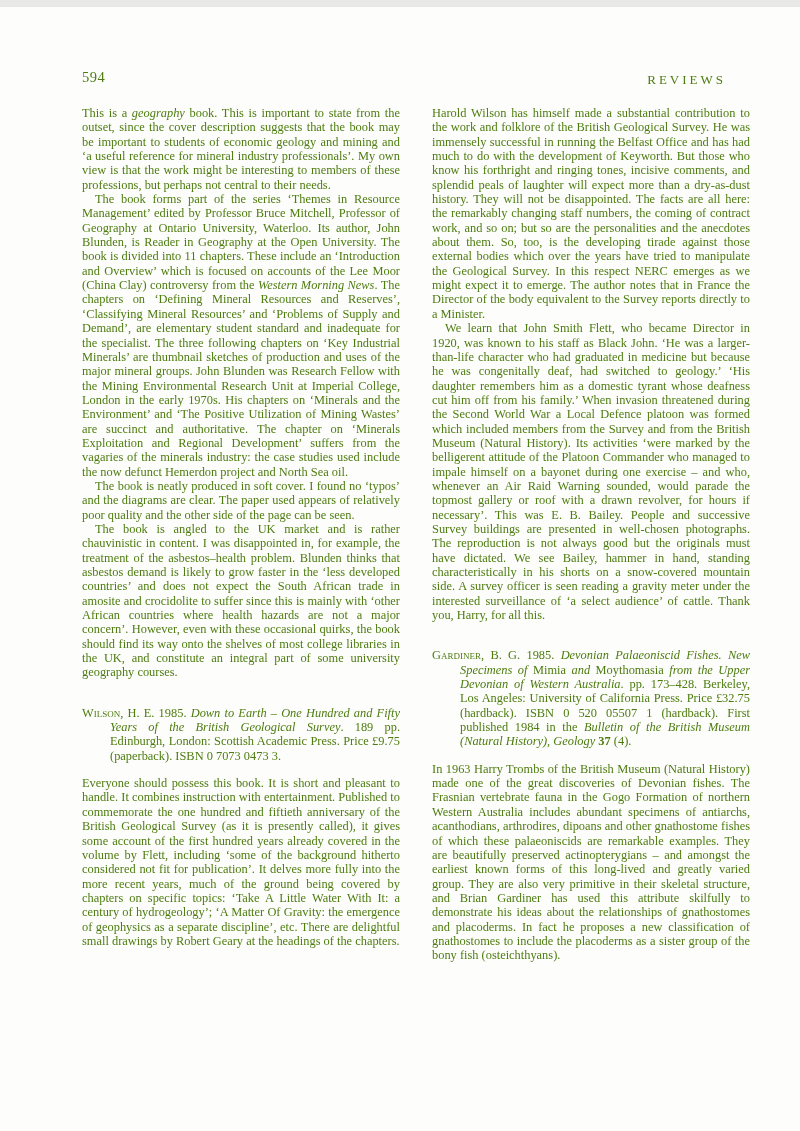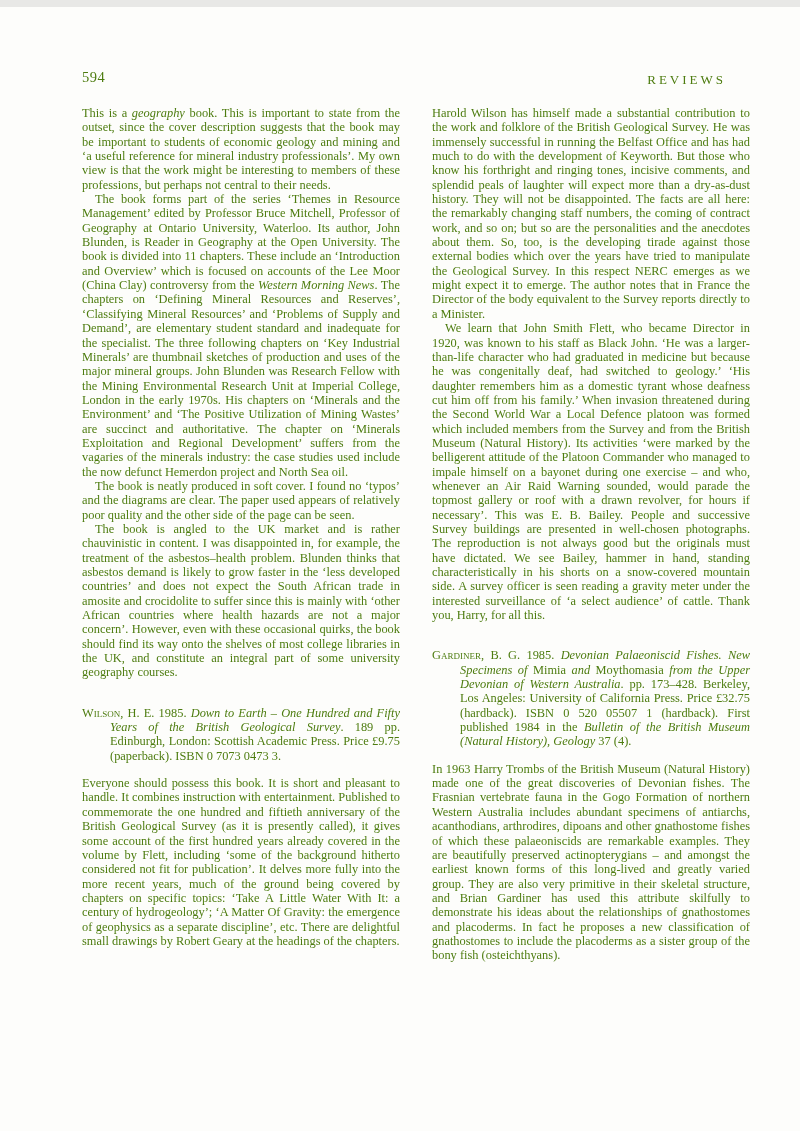--- a/index.html
+++ b/index.html
@@ -53,21 +53,21 @@
     margin: 26px 0 13px 0 !important;
     padding-left: 28px;
     text-indent: -28px;
   }
   .signature {
     text-align: right;
     padding-right: 3px;
     letter-spacing: 0.5px;
   }
   .i { font-style: italic; }
-  .b { font-weight: normal; }
+  .b { font-weight: bold; }
   .sc { font-variant: small-caps; }
 </style>
 </head>
 <body>
 
 <div id="journal-page">
   <div id="page-header">
     <span id="page-number">594</span>
     <span id="running-head">REVIEWS</span>
   </div>

